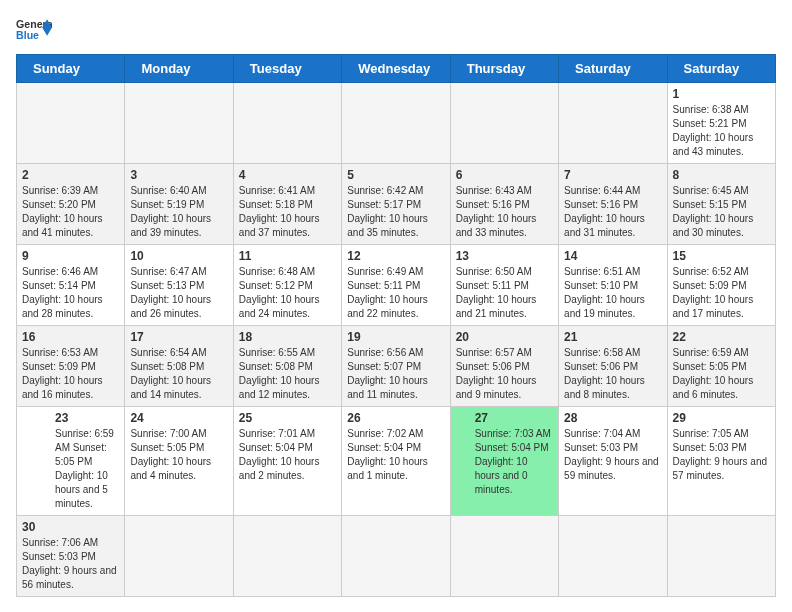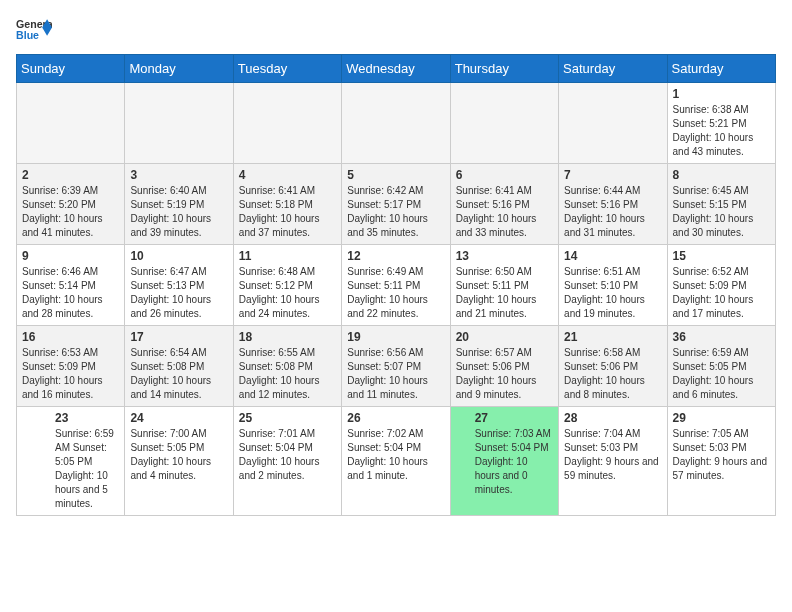--- a/index.html
+++ b/index.html
@@ -39,22 +39,22 @@
     }
     .calendar {
       width: 100%;
       border-collapse: collapse;
       border: 1px solid #ccc;
     }
     .calendar th {
       background-color: #1a73c8;
       color: #fff;
       font-size: 13px;
-      font-weight: normal;
-      padding: 6px 4px;
+      font-weight: bold;
+      padding: 6px 16px;
       text-align: left;
       border: 1px solid #1565a8;
       margin-left: 8px;
     }
     .calendar td {
       border: 1px solid #ccc;
       vertical-align: top;
       padding: 4px 5px;
       width: 107px;
       min-height: 80px;
@@ -150,21 +150,21 @@
 Daylight: 10 hours and 37 minutes.</div>
         </td>
         <td style="background: rgb(242, 242, 242);">
           <span class="day-number">5</span>
           <div class="day-info">Sunrise: 6:42 AM
 Sunset: 5:17 PM
 Daylight: 10 hours and 35 minutes.</div>
         </td>
         <td style="background: rgb(242, 242, 242);">
           <span class="day-number">6</span>
-          <div class="day-info">Sunrise: 6:41 AM
+          <div class="day-info">Sunrise: 6:43 AM
 Sunset: 5:16 PM
 Daylight: 10 hours and 33 minutes.</div>
         </td>
         <td style="background: rgb(242, 242, 242);">
           <span class="day-number">7</span>
           <div class="day-info">Sunrise: 6:44 AM
 Sunset: 5:16 PM
 Daylight: 10 hours and 31 minutes.</div>
         </td>
         <td style="background: rgb(242, 242, 242);">
@@ -249,21 +249,21 @@
 Sunset: 5:06 PM
 Daylight: 10 hours and 9 minutes.</div>
         </td>
         <td style="background: rgb(242, 242, 242);">
           <span class="day-number">21</span>
           <div class="day-info">Sunrise: 6:58 AM
 Sunset: 5:06 PM
 Daylight: 10 hours and 8 minutes.</div>
         </td>
         <td style="background: rgb(242, 242, 242);">
-          <span class="day-number">36</span>
+          <span class="day-number">22</span>
           <div class="day-info">Sunrise: 6:59 AM
 Sunset: 5:05 PM
 Daylight: 10 hours and 6 minutes.</div>
         </td>
       </tr>
       <tr>
         <td style="background: rgb(255, 255, 255); padding-left: 38px;">
           <span class="day-number">23</span>
           <div class="day-info">Sunrise: 6:59 AM
 Sunset: 5:05 PM
@@ -299,14 +299,28 @@
 Sunset: 5:03 PM
 Daylight: 9 hours and 59 minutes.</div>
         </td>
         <td style="background: rgb(255, 255, 255);">
           <span class="day-number">29</span>
           <div class="day-info">Sunrise: 7:05 AM
 Sunset: 5:03 PM
 Daylight: 9 hours and 57 minutes.</div>
         </td>
       </tr>
+      <tr>
+        <td style="background: rgb(242, 242, 242);">
+          <span class="day-number">30</span>
+          <div class="day-info">Sunrise: 7:06 AM
+Sunset: 5:03 PM
+Daylight: 9 hours and 56 minutes.</div>
+        </td>
+        <td class="empty" style="background: rgb(235, 235, 235);"></td>
+        <td class="empty" style="background: rgb(235, 235, 235);"></td>
+        <td class="empty" style="background: rgb(235, 235, 235);"></td>
+        <td class="empty" style="background: rgb(235, 235, 235);"></td>
+        <td class="empty" style="background: rgb(235, 235, 235);"></td>
+        <td class="empty" style="background: rgb(235, 235, 235);"></td>
+      </tr>
     </tbody>
 </table>
 
 </body></html>

